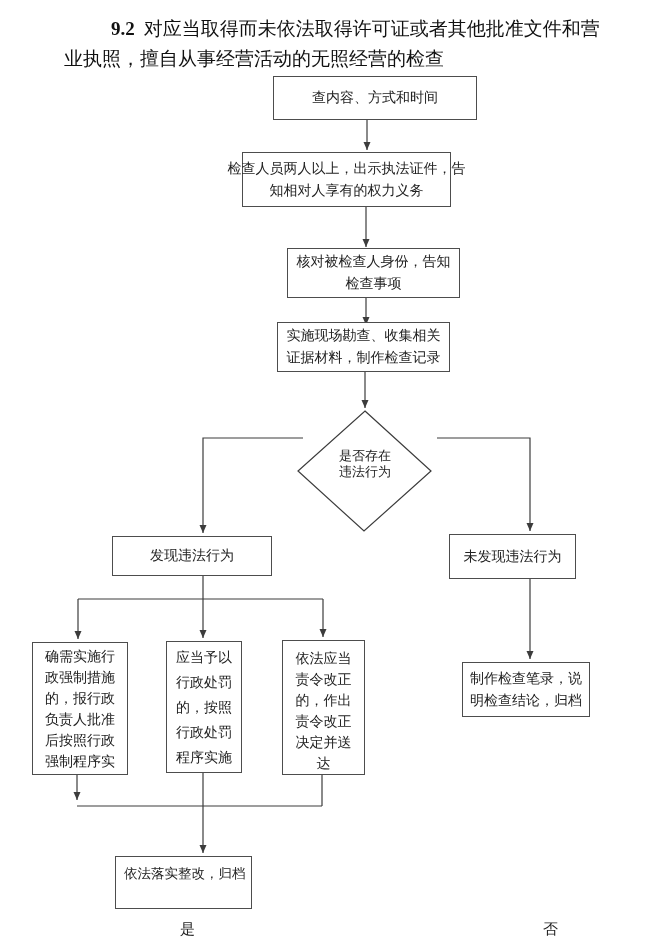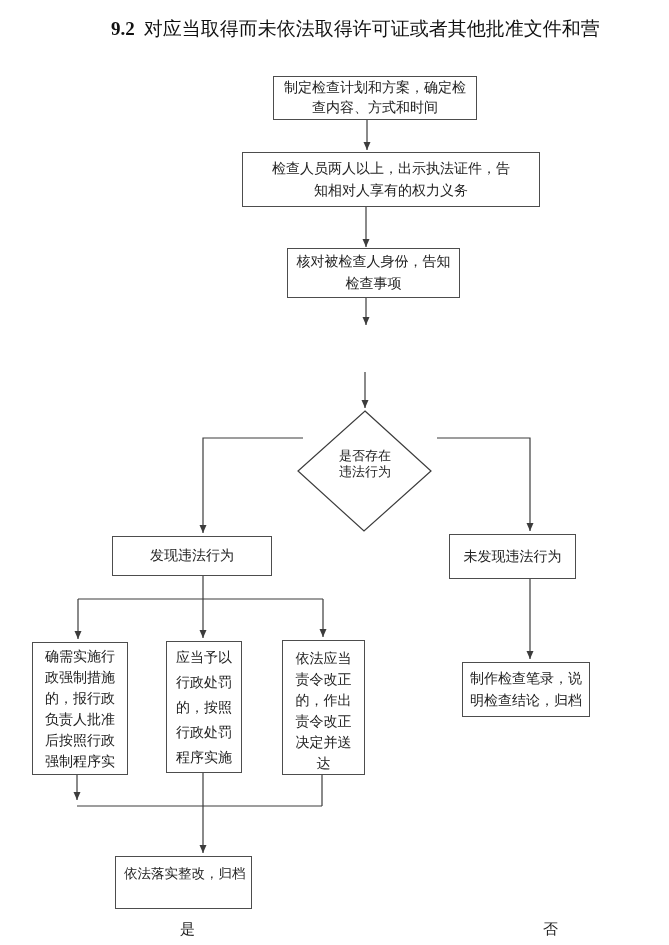--- a/index.html
+++ b/index.html
@@ -14,21 +14,21 @@
   #title2 { left:64px;  top:46px; }
 
   .node {
     position:absolute; box-sizing:border-box;
     border:1px solid #4d4d4d; background:#fff;
     display:flex; flex-direction:column; justify-content:center; align-items:center;
     font-size:14px; line-height:22px; text-align:center; color:#222;
     white-space:nowrap;
   }
   #plan-box      { left:273px; top:76px;  width:204px; height:44px;  line-height:20px; }
-  #inspectors-box{ left:242px; top:152px; width:298px; height:55px; }
+  #inspectors-box{ left:242px; top:152px; width:209px; height:55px; }
   #verify-box    { left:287px; top:248px; width:173px; height:50px; }
   #evidence-box  { left:277px; top:322px; width:173px; height:50px; }
   #found-box     { left:112px; top:536px; width:160px; height:40px; }
   #notfound-box  { left:449px; top:534px; width:127px; height:45px; }
   #coercive-box  { left:32px;  top:642px; width:96px;  height:133px; line-height:21px; }
   #penalty-box   { left:166px; top:641px; width:76px;  height:132px; line-height:25px; }
   #rectify-box   { left:282px; top:640px; width:83px;  height:135px; line-height:21px;justify-content:flex-end; }
   #record-box    { left:462px; top:662px; width:128px; height:55px; }
   #implement-box { left:115px; top:856px; width:137px; height:53px;
                    justify-content:flex-start; align-items:flex-start;
@@ -79,36 +79,40 @@
     <line x1="322" y1="775" x2="322" y2="806"></line>
     <line x1="77" y1="806" x2="322" y2="806"></line>
     <line x1="203" y1="773" x2="203" y2="853" marker-end="url(#arr)"></line>
 
     <line x1="530" y1="579" x2="530" y2="659" marker-end="url(#arr)"></line>
   </svg>
 
   <div class="title-line" id="title1">
     <span class="num">9.2</span><span>对应当取得而未依法取得许可证或者其他批准文件和营</span>
   </div>
+  <div class="title-line" id="title2">业执照，擅自从事经营活动的无照经营的检查</div>
 
   <div class="node" id="plan-box">
-    <div>制定检查计划和方案，确定检</div>
     <div>查内容、方式和时间</div>
   </div>
 
   <div class="node" id="inspectors-box">
     <div>检查人员两人以上，出示执法证件，告</div>
     <div>知相对人享有的权力义务</div>
   </div>
 
   <div class="node" id="verify-box">
     <div>核对被检查人身份，告知</div>
     <div>检查事项</div>
   </div>
 
+  <div class="node" id="evidence-box">
+    <div>实施现场勘查、收集相关</div>
+    <div>证据材料，制作检查记录</div>
+  </div>
 
   <div class="diamond-label">
     <div>是否存在</div>
     <div>违法行为</div>
   </div>
 
   <div class="node" id="found-box">
     <div>发现违法行为</div>
   </div>
 

